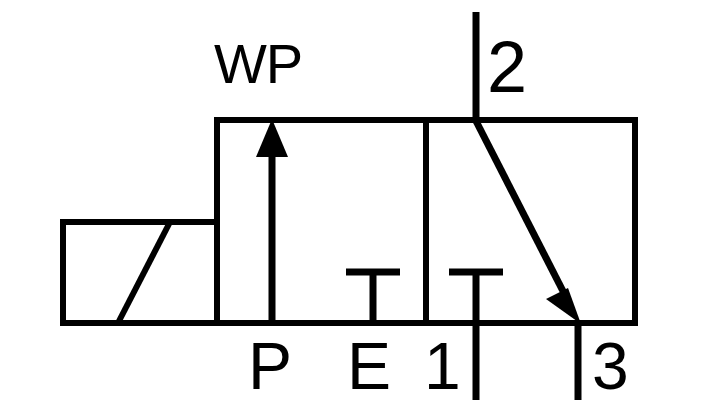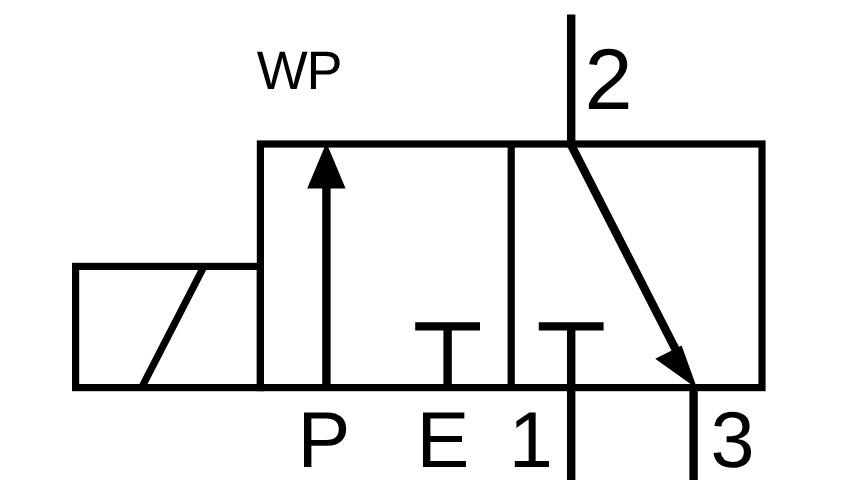--- a/index.html
+++ b/index.html
@@ -25,21 +25,21 @@
   }
   .lbl {
     position: absolute;
     color: #000000;
     font-family: "Liberation Sans", sans-serif;
     font-weight: 400;
     line-height: 1;
     white-space: pre;
     user-select: none;
   }
-  #label-wp  { left: 214px; top: 36px;  font-size: 45px; letter-spacing: -1px; }
+  #label-wp  { left: 214px; top: 36px;  font-size: 56px; letter-spacing: -1px; }
   #label-2   { left: 487px; top: 31px;  font-size: 72px; }
   #label-p   { left: 248px; top: 333px; font-size: 66px; }
   #label-e   { left: 347px; top: 333px; font-size: 66px; }
   #label-1   { left: 424px; top: 333px; font-size: 66px; }
   #label-3   { left: 592px; top: 333px; font-size: 66px; }
 </style>
 </head>
 <body>
 
 <div id="stage">

